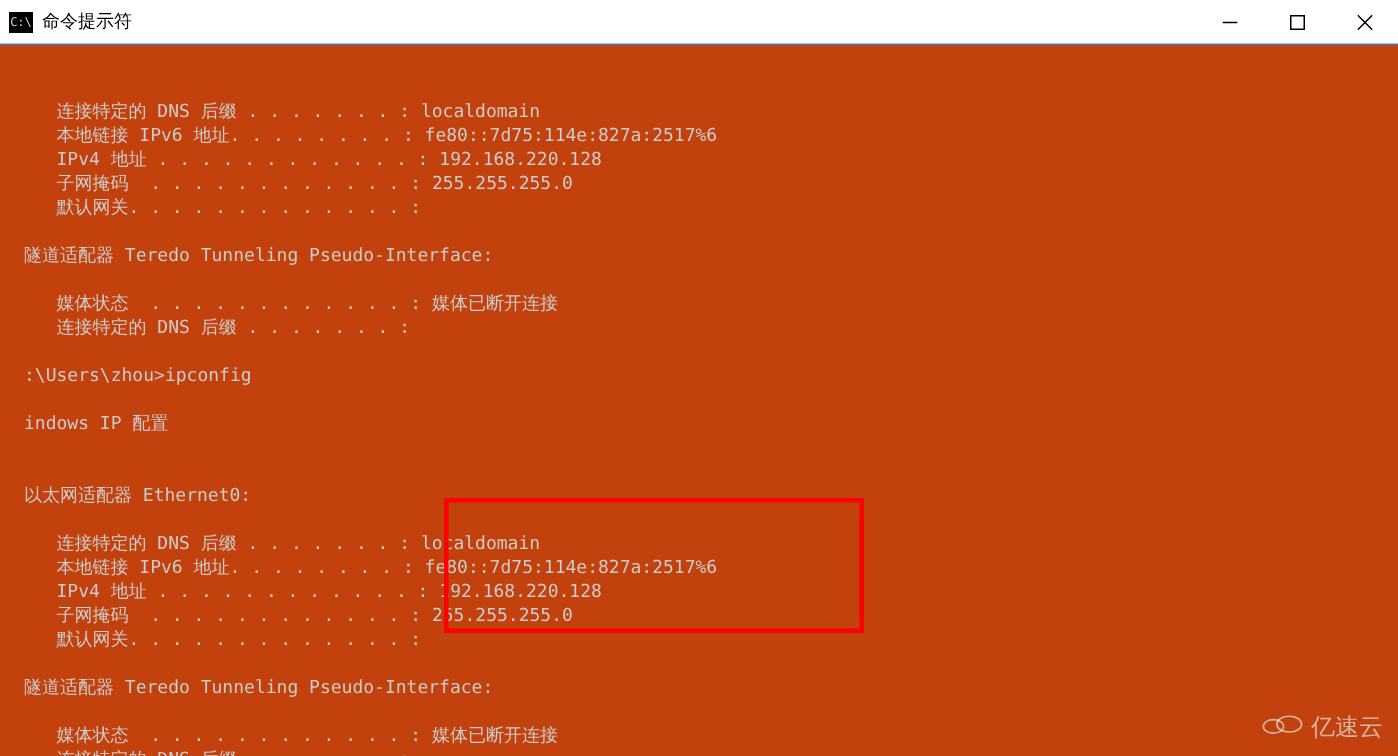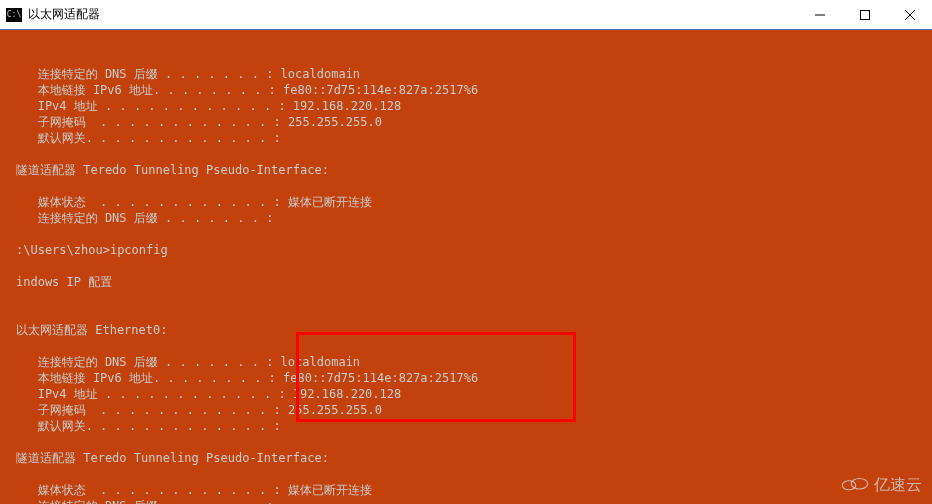--- a/index.html
+++ b/index.html
@@ -80,21 +80,21 @@
     .watermark-icon {
       display: inline-block;
     }
     .watermark-icon svg { width: 30px; height: 18px; }
   </style>
 </head>
 <body>
 
 <div class="titlebar">
   <div class="titlebar-icon">C:\</div>
-  <div class="titlebar-title">以太网适配器</div>
+  <div class="titlebar-title">命令提示符</div>
   <div class="window-controls">
     <div class="window-btn">
       <svg viewBox="0 0 10 10">
           <line x1="0" y1="5" x2="10" y2="5" stroke="#000" stroke-width="1"></line>
         </svg>
     </div>
     <div class="window-btn">
       <svg viewBox="0 0 10 10">
           <rect x="0.5" y="0.5" width="9" height="9" fill="none" stroke="#000" stroke-width="1"></rect>
         </svg>

